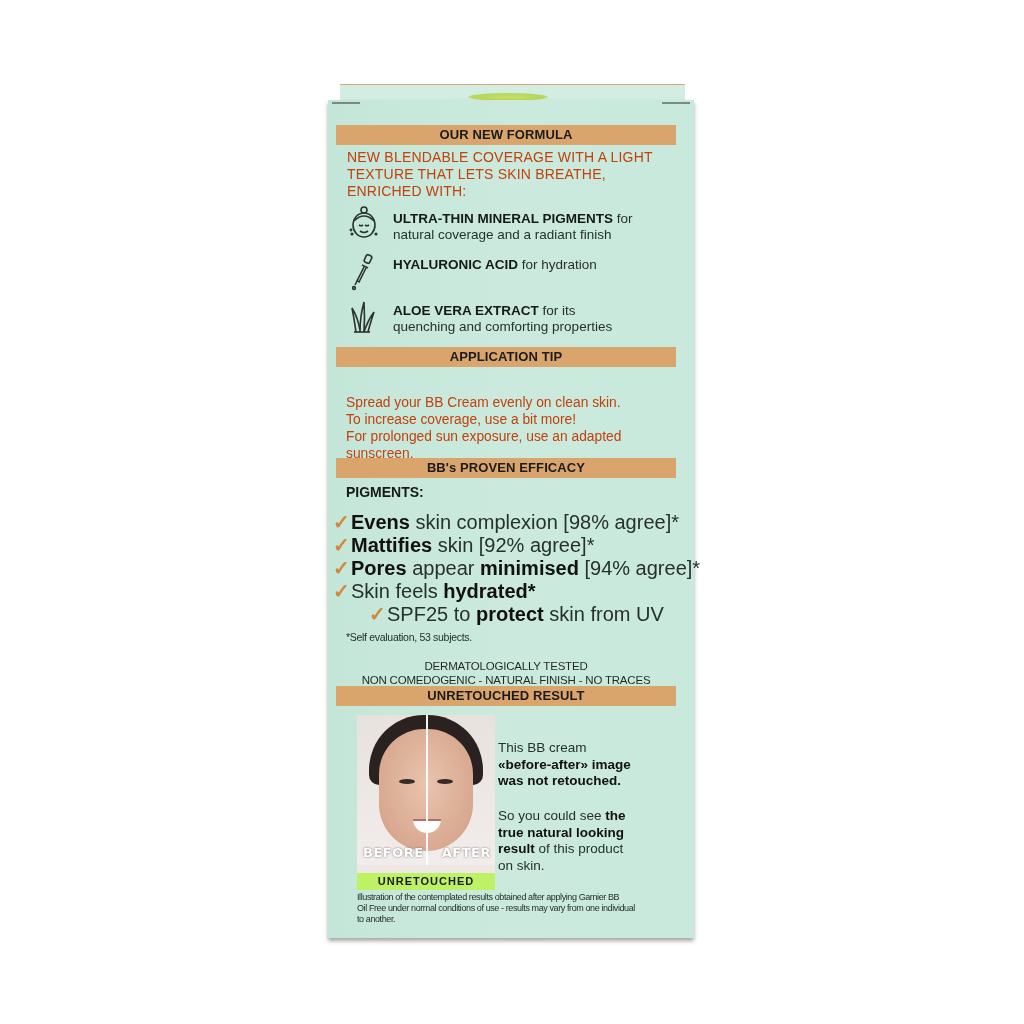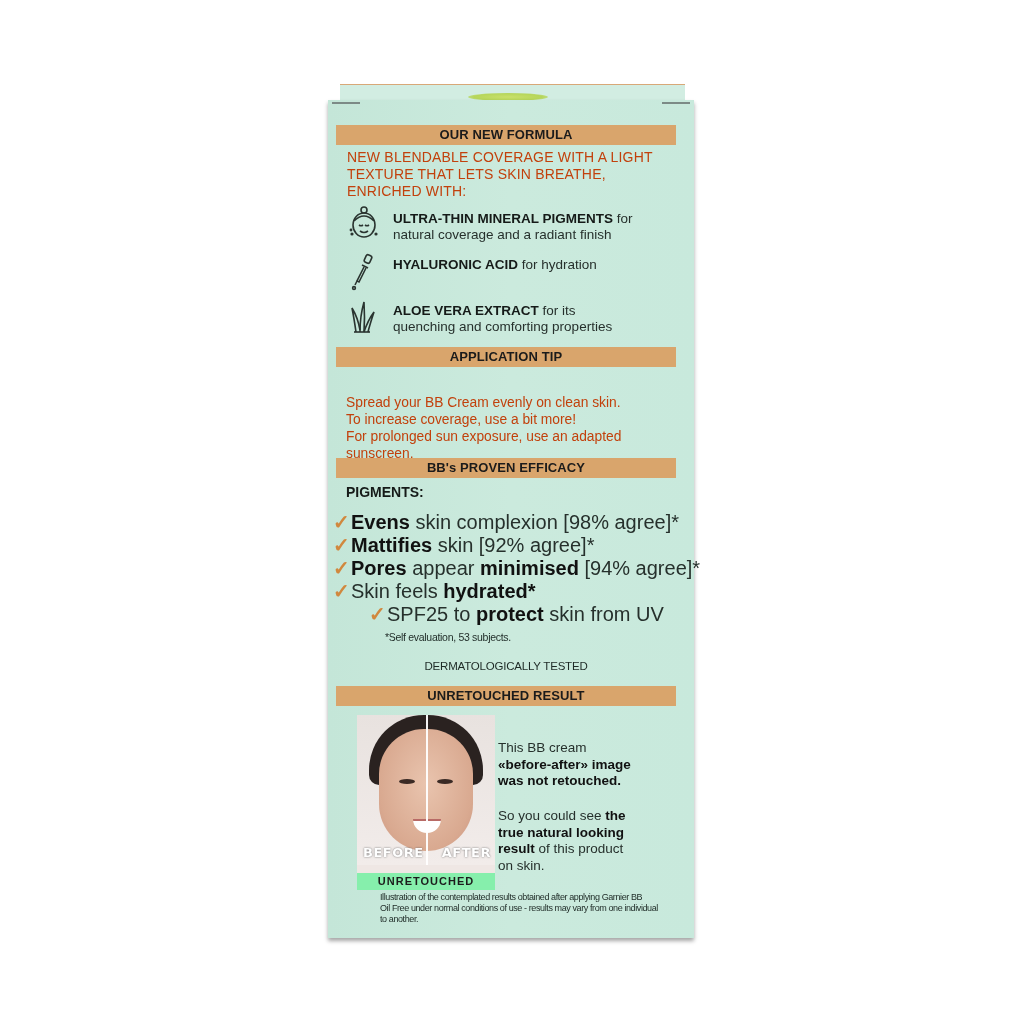--- a/index.html
+++ b/index.html
@@ -21,21 +21,21 @@
   .foot { position:absolute; font-size:10px; color:#1e2a26; }
   .center-note { position:absolute; left:336px; width:340px; text-align:center; font-size:11.5px; line-height:14px; color:#1e2a26; letter-spacing:-0.2px; }
   .photo { position:absolute; left:357px; top:715px; width:138px; height:175px; background:#efe7e4; overflow:hidden; }
   .face-bg { position:absolute; left:0; top:0; width:138px; height:150px; background:linear-gradient(180deg,#e8e2df 0%,#f2ecea 100%); }
   .hair { position:absolute; left:12px; top:0; width:114px; height:70px; background:#2a2220; border-radius:55px 55px 10px 10px; }
   .face { position:absolute; left:22px; top:14px; width:94px; height:122px; background:radial-gradient(ellipse at 50% 45%,#e9c4ae 0%,#d9a990 70%,#c99580 100%); border-radius:46px 46px 48px 48px; }
   .eye { position:absolute; top:50px; width:16px; height:5px; background:#3a2a25; border-radius:50%; }
   .mouth { position:absolute; left:34px; top:90px; width:28px; height:12px; background:#fff; border-radius:0 0 14px 14px; border-top:2px solid #b86a66; }
   .divider { position:absolute; left:69px; top:0; width:2px; height:150px; background:#ffffff; opacity:0.95; }
   .ba-label { position:absolute; top:130px; font-size:13px; font-weight:bold; color:#fff; text-shadow:0 0 2px #666; letter-spacing:0.5px; font-family:"DejaVu Sans", sans-serif; }
-  .unret { position:absolute; left:0; bottom:0; width:138px; height:17px; background:#86efac; text-align:center; font-size:11px; font-weight:bold; letter-spacing:1px; line-height:17px; color:#1c1c1c; }
+  .unret { position:absolute; left:0; bottom:0; width:138px; height:17px; background:#bef264; text-align:center; font-size:11px; font-weight:bold; letter-spacing:1px; line-height:17px; color:#1c1c1c; }
   .side-txt { position:absolute; left:498px; font-size:13.5px; line-height:16.5px; color:#26302c; width:160px; }
   .side-txt b { color:#111; }
 </style>
 </head>
 <body>
 
 <div class="lid"></div>
 <div class="lid-tab"></div>
 <div class="box"></div>
 <div class="lid-mark-l"></div>
@@ -94,24 +94,25 @@
 
 <div class="hdr" style="top:458px;">BB's PROVEN EFFICACY</div>
 <div class="txt" style="left:346px; top:484px; font-weight:bold; color:#151a18;">PIGMENTS:</div>
 
 <div class="eff" style="top:513px;"><span class="chk">✓</span><b>Evens</b><span> skin complexion [98% agree]*</span></div>
 <div class="eff" style="top:536px;"><span class="chk">✓</span><b>Mattifies</b><span> skin [92% agree]*</span></div>
 <div class="eff" style="top:559px;"><span class="chk">✓</span><b>Pores</b><span> appear </span><b>minimised</b><span> [94% agree]*</span></div>
 <div class="eff" style="top:582px;"><span class="chk">✓</span><span>Skin feels </span><b>hydrated*</b></div>
 <div class="eff" style="top:605px;margin-left:36px;"><span class="chk">✓</span><span>SPF25 to </span><b>protect</b><span> skin from UV</span></div>
 
-<div class="foot" style="left:346px; top:631px; font-size:10.5px; letter-spacing:-0.3px;margin-left:39px;">*Self evaluation, 53 subjects.</div>
+<div class="foot" style="left:346px; top:631px; font-size:10.5px; letter-spacing:-0.3px;">*Self evaluation, 53 subjects.</div>
 
 <div class="center-note" style="top:659px;">
   <div>DERMATOLOGICALLY TESTED</div>
+  <div>NON COMEDOGENIC - NATURAL FINISH - NO TRACES</div>
 </div>
 
 <div class="hdr" style="top:686px;">UNRETOUCHED RESULT</div>
 
 <div class="photo">
   <div class="face-bg"></div>
   <div class="hair"></div>
   <div class="face">
     <div class="eye" style="left:20px;"></div>
     <div class="eye" style="left:58px;"></div>
@@ -128,17 +129,17 @@
   <div><b>«before-after» image</b></div>
   <div><b>was not retouched.</b></div>
 </div>
 <div class="side-txt" style="top:808px;">
   <div><span>So you could see </span><b>the</b></div>
   <div><b>true natural looking</b></div>
   <div><b>result</b><span> of this product</span></div>
   <div>on skin.</div>
 </div>
 
-<div class="foot" style="left:357px; top:892px; width:330px; font-size:9px; line-height:11px; letter-spacing:-0.4px;margin-left:23px;">
+<div class="foot" style="left:357px; top:892px; width:330px; font-size:9px; line-height:11px; letter-spacing:-0.4px;">
   <div>Illustration of the contemplated results obtained after applying Garnier BB</div>
   <div>Oil Free under normal conditions of use - results may vary from one individual</div>
   <div>to another.</div>
 </div>
 
 </body></html>

